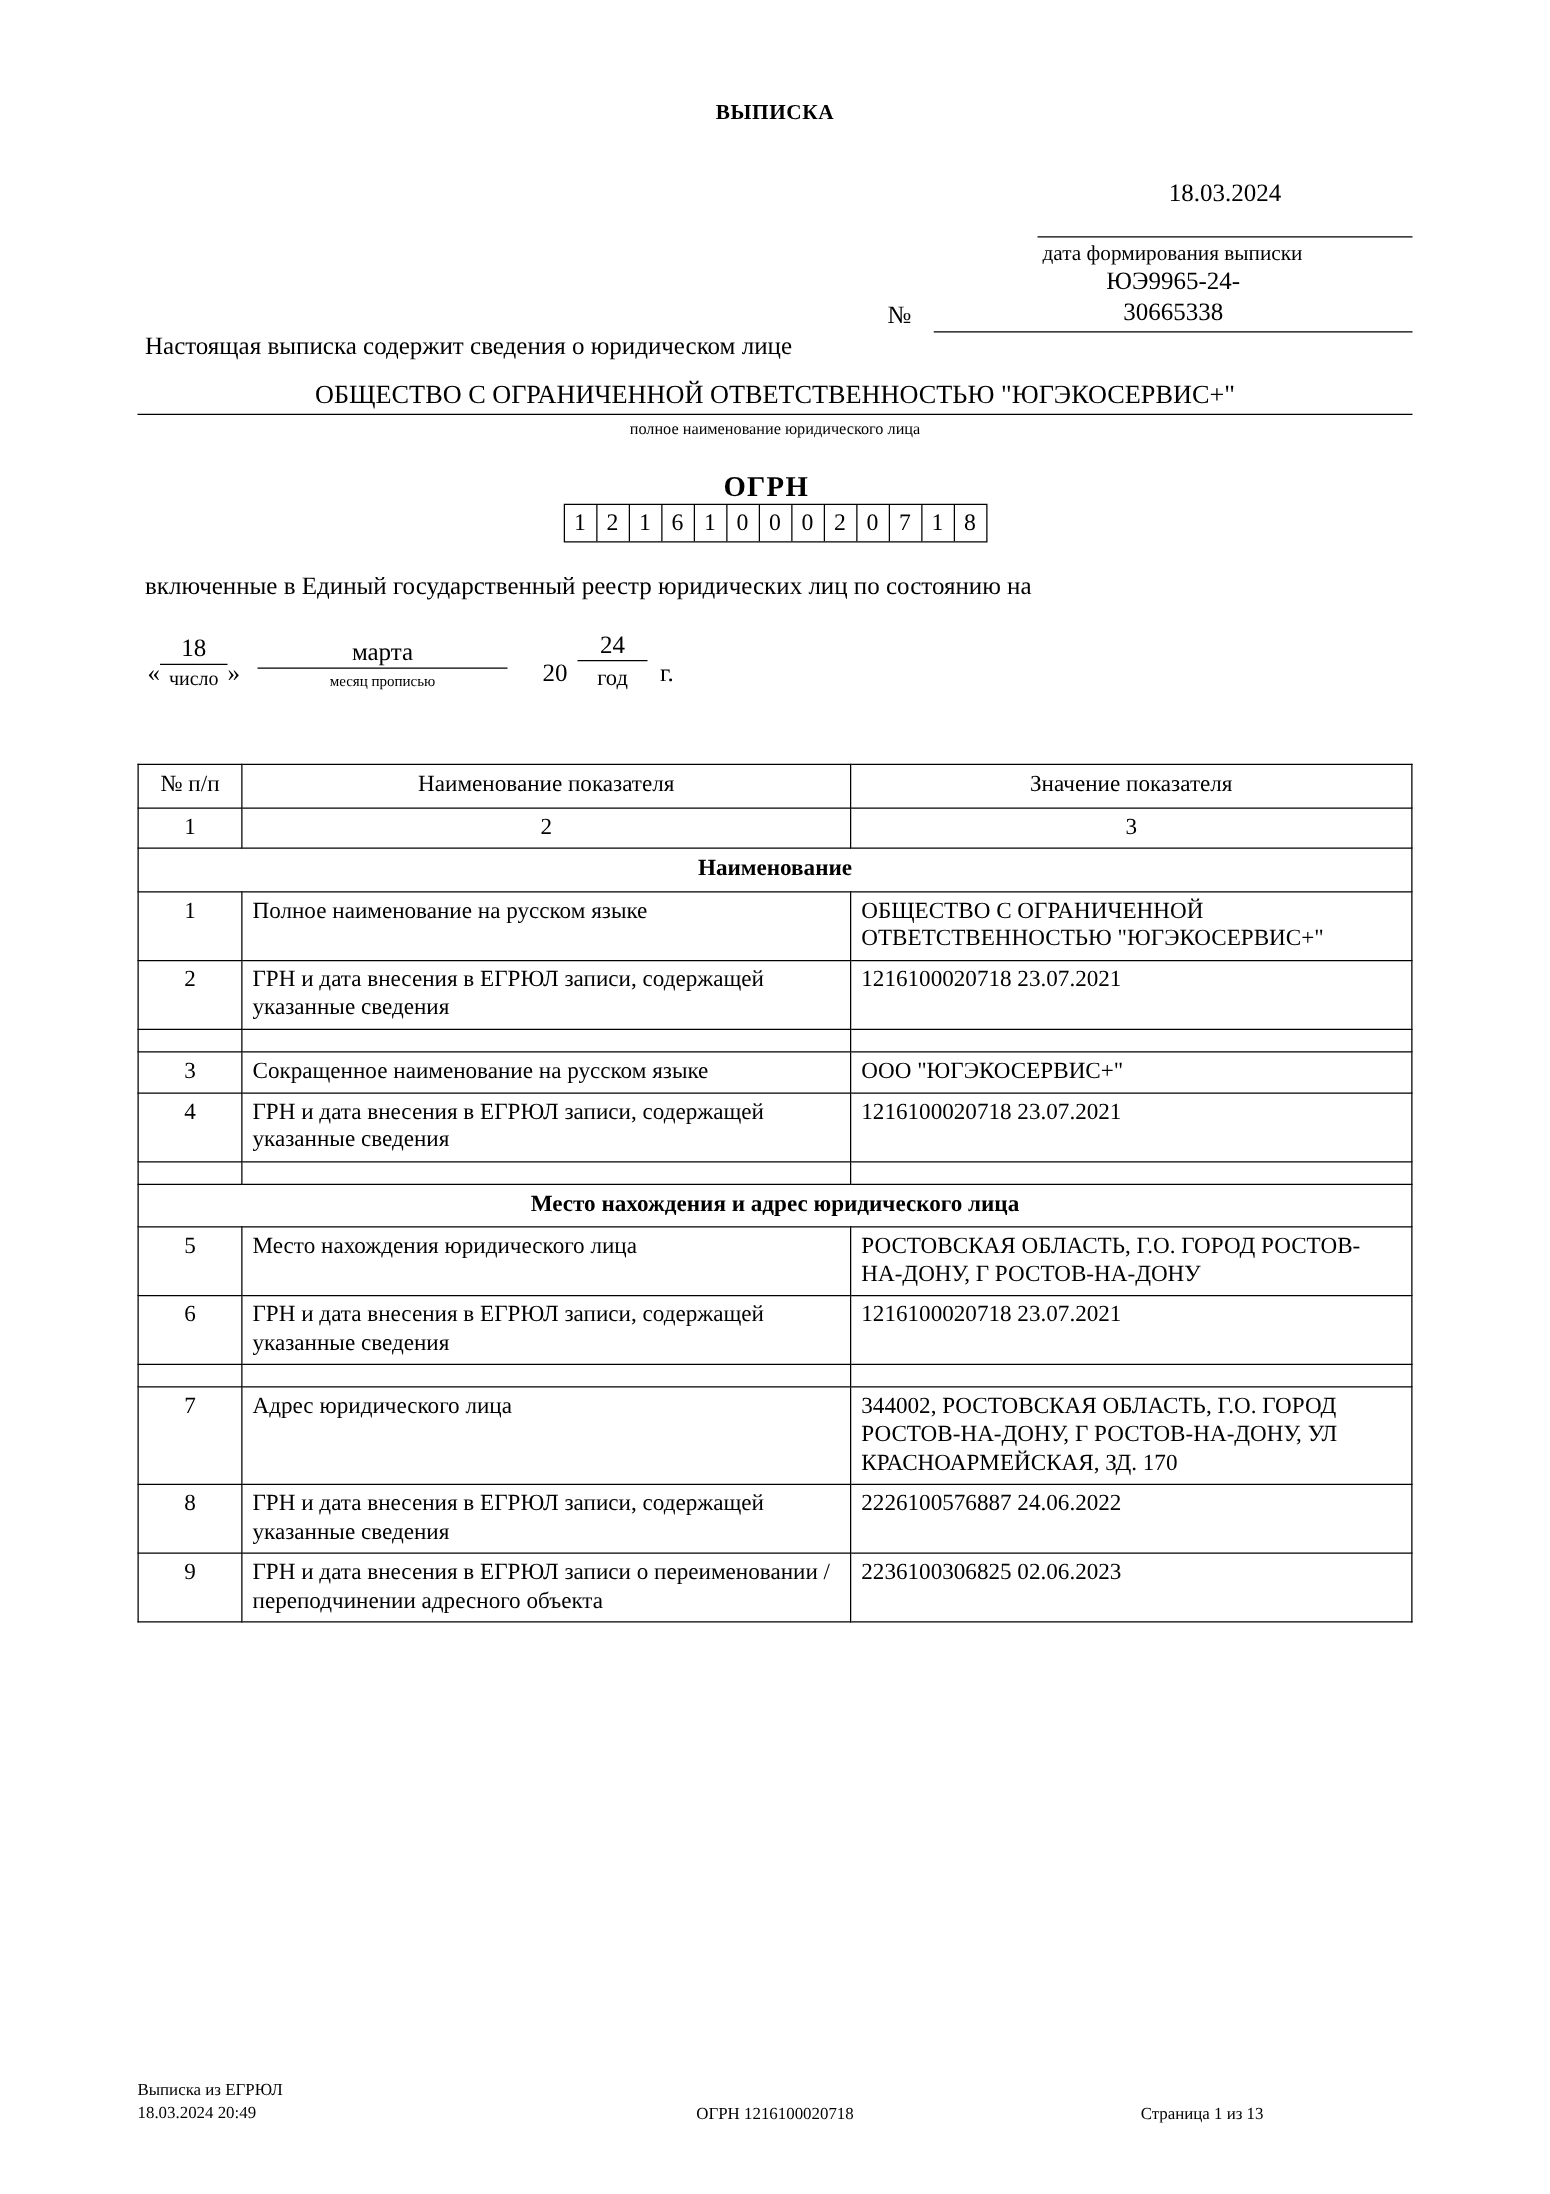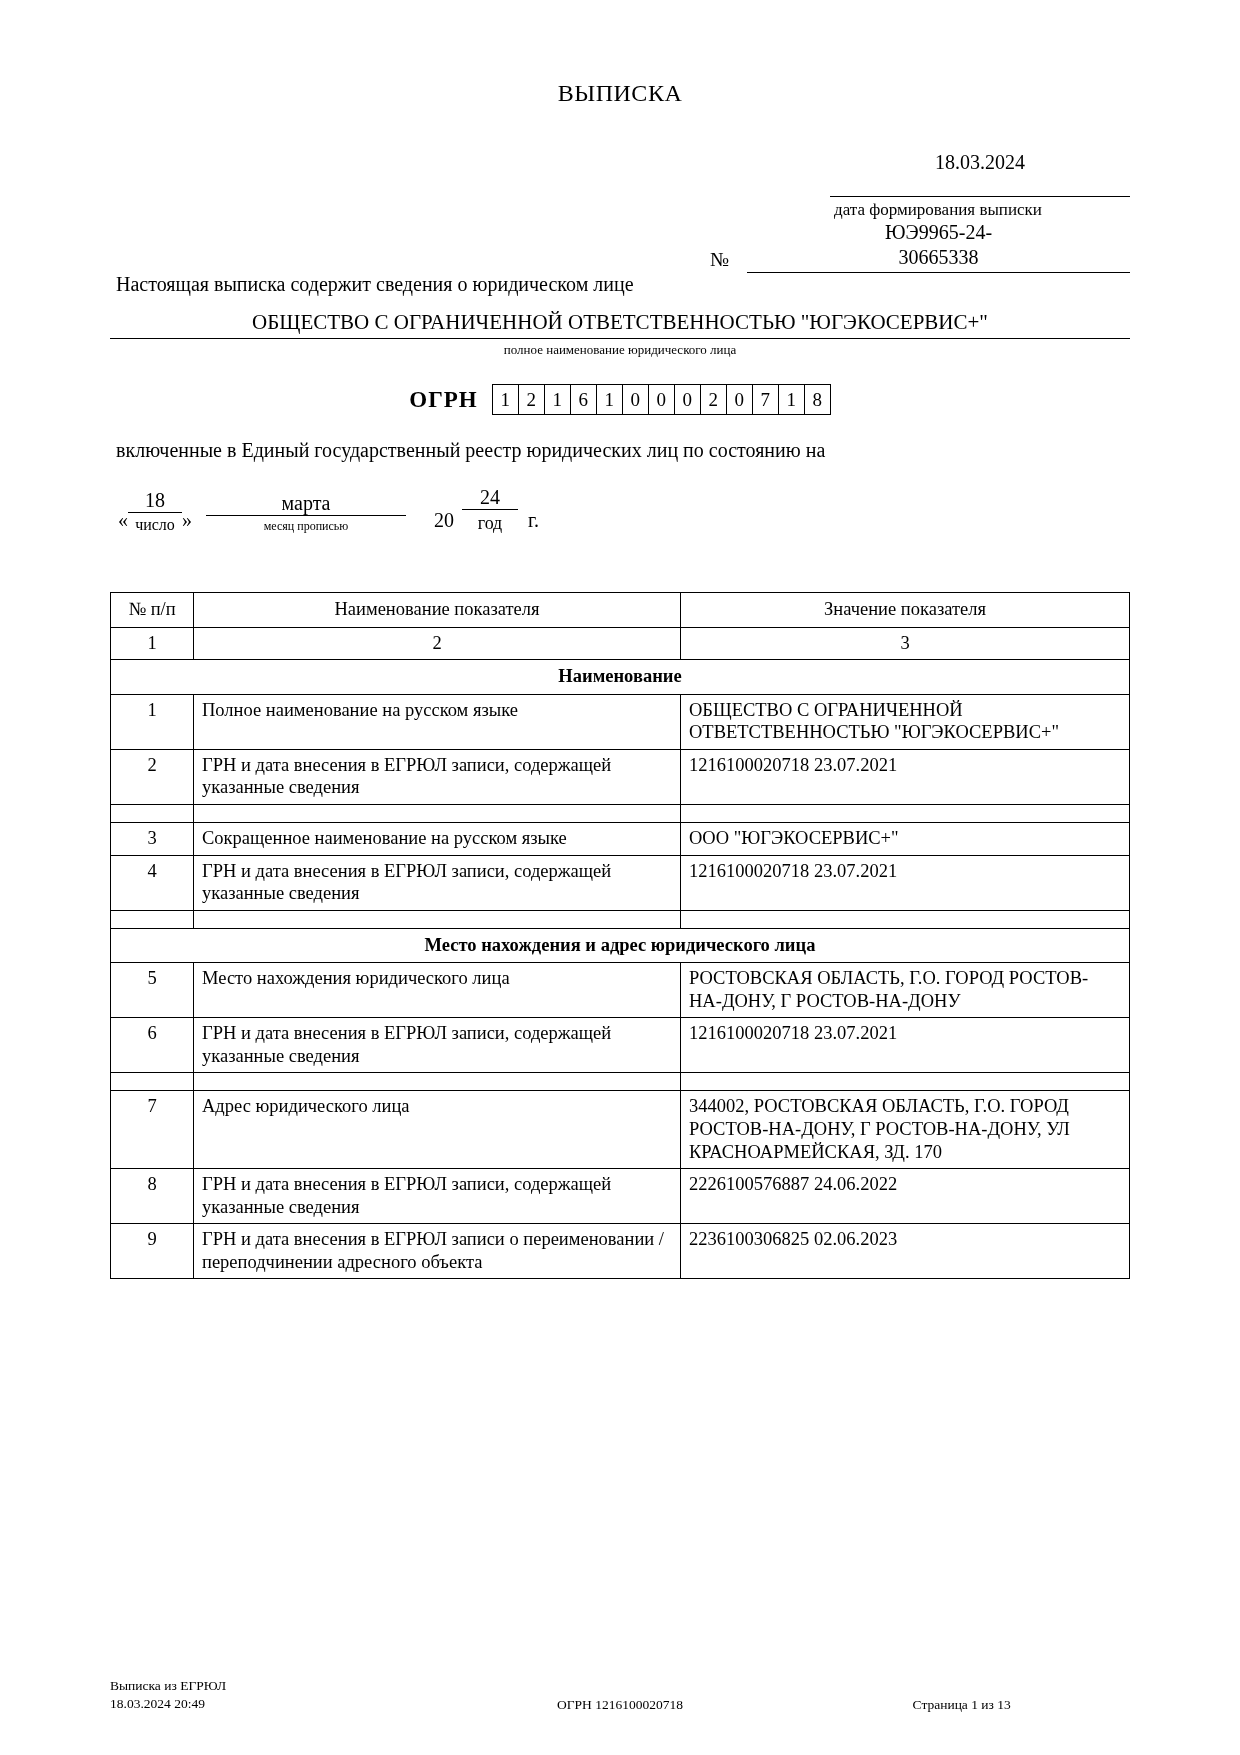--- a/index.html
+++ b/index.html
@@ -19,22 +19,22 @@
     position: relative;
     width: 1240px;
     height: 1755px;
     box-sizing: border-box;
     padding: 80px 110px 0 110px;
   }
 
   
   .doc-title {
     text-align: center;
-    font-weight: normal;
-    font-size: 24px;
+    font-weight: bold;
+    font-size: 17px;
     letter-spacing: 0.5px;
   }
   .doc-subtitle {
     text-align: center;
     font-weight: bold;
     font-size: 21px;
     margin-top: 12px;
   }
 
   
@@ -104,20 +104,21 @@
     font-size: 13px;
     padding-top: 3px;
   }
 
   
   .ogrn-row {
     display: flex;
     justify-content: center;
     align-items: center;
     margin-top: 26px;
+    flex-direction: column;
   }
   .ogrn-label {
     font-weight: bold;
     font-size: 23px;
     letter-spacing: 1px;
     margin-right: 14px;
   }
   .ogrn-boxes {
     display: flex;
     border: 1px solid #000;
@@ -212,21 +213,21 @@
   tr.spacer td {
     height: 17px;
     padding: 0;
   }
 
   
   .footer {
     position: absolute;
     left: 110px;
     right: 110px;
-    bottom: 42px;
+    bottom: 56px;
     font-size: 13.5px;
     display: flex;
     align-items: flex-end;
   }
   .footer-left { width: 33%; line-height: 1.35; }
   .footer-center { width: 34%; text-align: center; }
   .footer-right { width: 33%; text-align: center; }
 </style>
 </head>
 <body>

